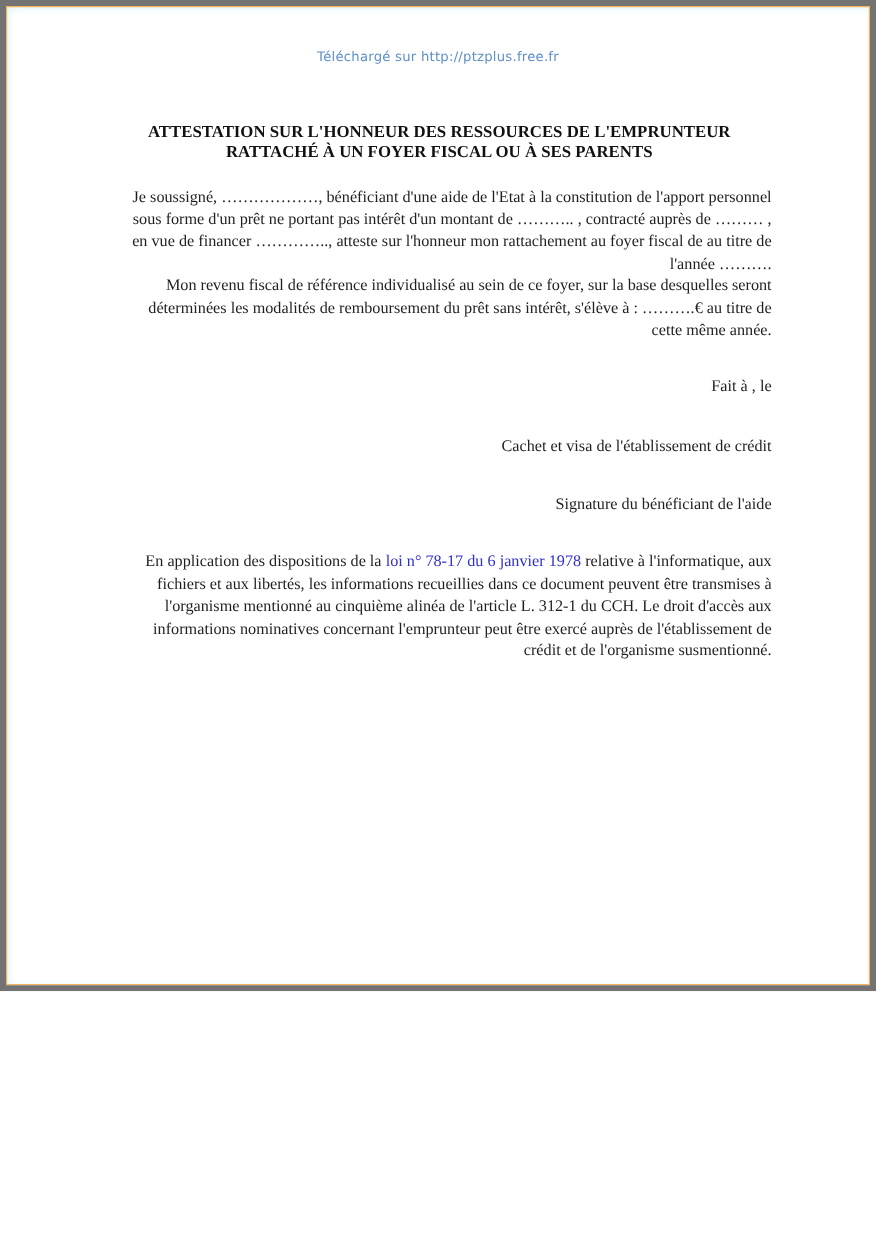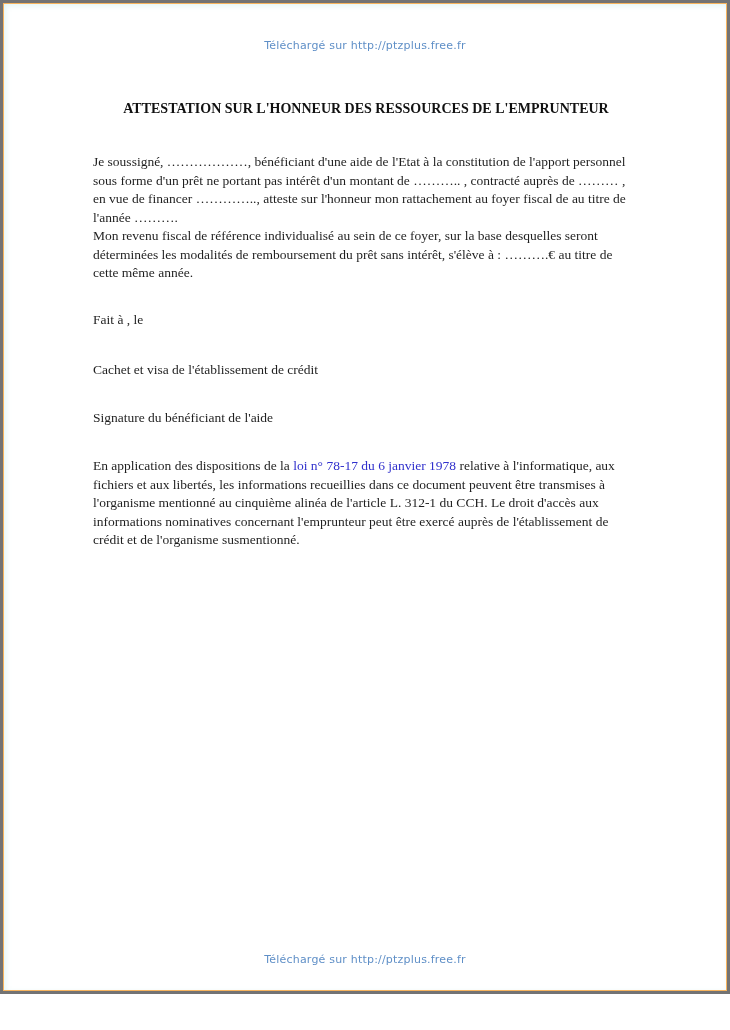--- a/index.html
+++ b/index.html
@@ -3,24 +3,24 @@
 <meta charset="utf-8">
 <style>
   html, body {
     margin: 0;
     padding: 0;
     background: #ffffff;
   }
   .page {
     position: relative;
     width: 730px;
-    height: 994px;
+    height: 826px;
     box-sizing: border-box;
     background: #ffffff;
-    border: 3px solid #737373;
+    border: 5px solid #737373;
     box-shadow: inset 0 0 0 1px #f7b45e, inset 2px 2px 6px rgba(215, 243, 243, 0.9);
     overflow: hidden;
     font-family: "Liberation Serif", serif;
     color: #1f1f1f;
   }
   .dl-note {
     position: absolute;
     left: 0;
     width: 100%;
     text-align: center;
@@ -47,21 +47,21 @@
     line-height: 16.5px;
     color: #111111;
   }
   .body-text {
     position: absolute;
     left: 90px;
     width: 548px;
     margin: 0;
     font-size: 13.5px;
     line-height: 18.5px;
-    text-align: left;
+    text-align: right;
   }
   .p-main    { top: 150px; }
   .p-fait    { top: 308px; }
   .p-cachet  { top: 358px; }
   .p-sign    { top: 406px; }
   .p-legal   { top: 454px; }
   .law-link {
     color: #3030cc;
     cursor: pointer;
   }
@@ -70,20 +70,21 @@
 <body>
 
 <div class="page">
 
   <div class="dl-note dl-top">
     <a>Téléchargé sur http://ptzplus.free.fr</a>
   </div>
 
   <h1 class="doc-title">
     <span>ATTESTATION SUR L'HONNEUR DES RESSOURCES DE L'EMPRUNTEUR</span><br>
+    <span>RATTACHÉ À UN FOYER FISCAL OU À SES PARENTS</span>
   </h1>
 
   <p class="body-text p-main">
     <span>Je soussigné, ………………, bénéficiant d'une aide de l'Etat à la constitution de l'apport personnel sous forme d'un prêt ne portant pas intérêt d'un montant de ……….. , contracté auprès de ……… , en vue de financer ………….., atteste sur l'honneur mon rattachement au foyer fiscal de au titre de l'année ……….</span><br>
     <span>Mon revenu fiscal de référence individualisé au sein de ce foyer, sur la base desquelles seront déterminées les modalités de remboursement du prêt sans intérêt, s'élève à : ……….€ au titre de cette même année.</span>
   </p>
 
   <p class="body-text p-cachet">Cachet et visa de l'établissement de crédit</p>
 
   <p class="body-text p-fait">Fait à , le</p>

